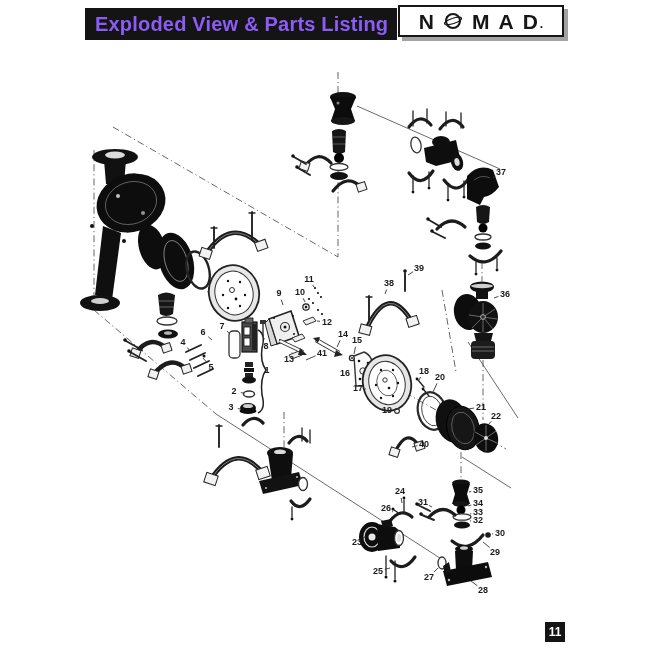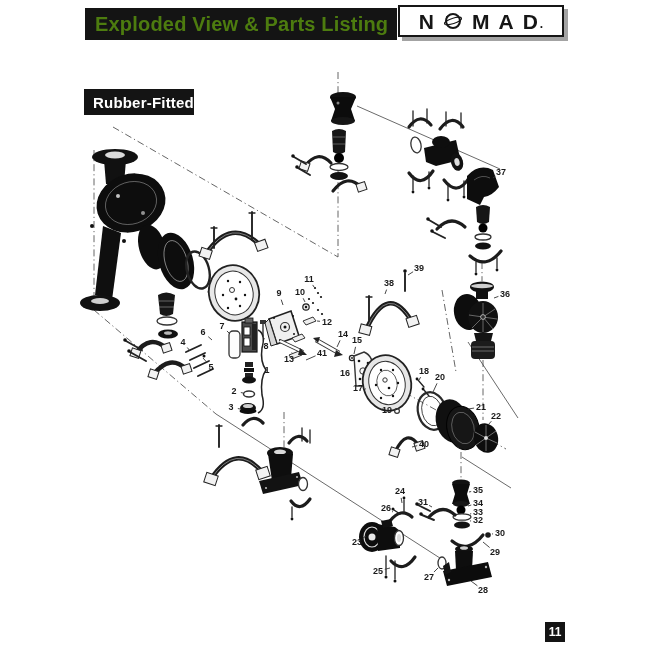--- a/index.html
+++ b/index.html
@@ -1,20 +1,20 @@
 <!DOCTYPE html>
 <html><head>
 <meta charset="utf-8">
 <style>
   html,body{margin:0;padding:0;background:#fff;}
   .page{position:relative;width:646px;height:650px;background:#ffffff;overflow:hidden;
         font-family:"Liberation Sans",sans-serif;}
   .header-bar{position:absolute;left:85px;top:8px;width:312px;height:32px;background:#141414;
         display:flex;align-items:center;padding-left:10px;box-sizing:border-box;}
-  .header-bar span{color:#4d7c0f;font-size:20px;font-weight:bold;letter-spacing:0.2px;white-space:nowrap;}
+  .header-bar span{color:#8b5cf6;font-size:20px;font-weight:bold;letter-spacing:0.2px;white-space:nowrap;}
   .logo-box{position:absolute;left:398px;top:5px;width:166px;height:32px;background:#fff;
         border:2px solid #161616;box-sizing:border-box;box-shadow:4px 4px 0 #a3a3a3;
         display:flex;align-items:center;justify-content:center;gap:9px;}
   .logo-box .lg{color:#161616;font-size:21px;font-weight:bold;line-height:1;}
   .logo-box .lg-dot{color:#161616;font-size:12px;font-weight:bold;margin-left:-7px;align-self:flex-end;padding-bottom:4px;}
   .section-label{position:absolute;left:84px;top:89px;width:110px;height:26px;background:#141414;
         display:flex;align-items:center;padding-left:9px;box-sizing:border-box;}
   .section-label span{color:#fff;font-size:15px;font-weight:bold;letter-spacing:0.2px;}
   .page-number{position:absolute;left:545px;top:622px;width:20px;height:20px;background:#141414;
         display:flex;align-items:center;justify-content:center;}
@@ -49,23 +49,20 @@
       <circle cx="10" cy="10" r="7" fill="none" stroke="#161616" stroke-width="2"></circle>
       <ellipse cx="10" cy="10" rx="9" ry="2.6" fill="none" stroke="#161616" stroke-width="1" transform="rotate(-18 10 10)"></ellipse>
       <circle cx="4" cy="6" r="1" fill="#161616"></circle>
     </svg>
     <span class="lg">M</span>
     <span class="lg">A</span>
     <span class="lg">D</span>
     <span class="lg-dot">.</span>
   </div>
 
-  <div class="section-label">
-    <span>Rubber-Fitted</span>
-  </div>
 
   <svg id="diagram" viewBox="0 0 646 650" xmlns="http://www.w3.org/2000/svg">
 
     <g>
       <line class="cline dd" x1="113" y1="127" x2="338" y2="257"></line>
       <line class="cline dd" x1="94" y1="150" x2="94" y2="310"></line>
       <line class="cline dd" x1="94" y1="310" x2="216" y2="414"></line>
       <line class="cline dd" x1="338" y1="168" x2="338" y2="257"></line>
       <line class="cline dd" x1="338" y1="72" x2="338" y2="93"></line>
       <line class="cline dd" x1="442" y1="290" x2="456" y2="372"></line>

